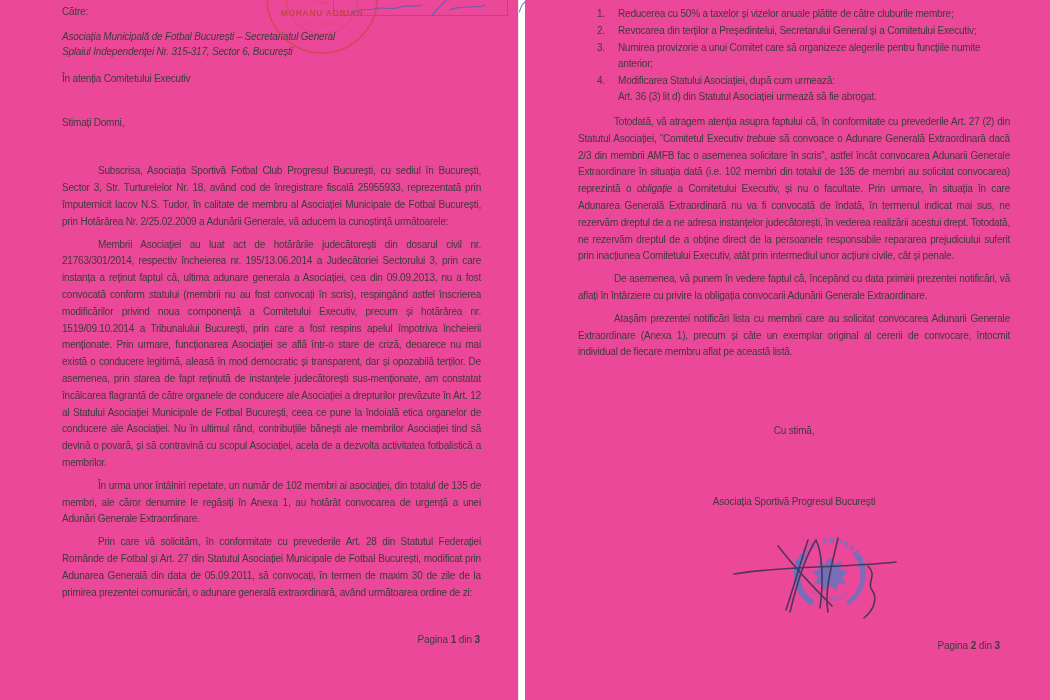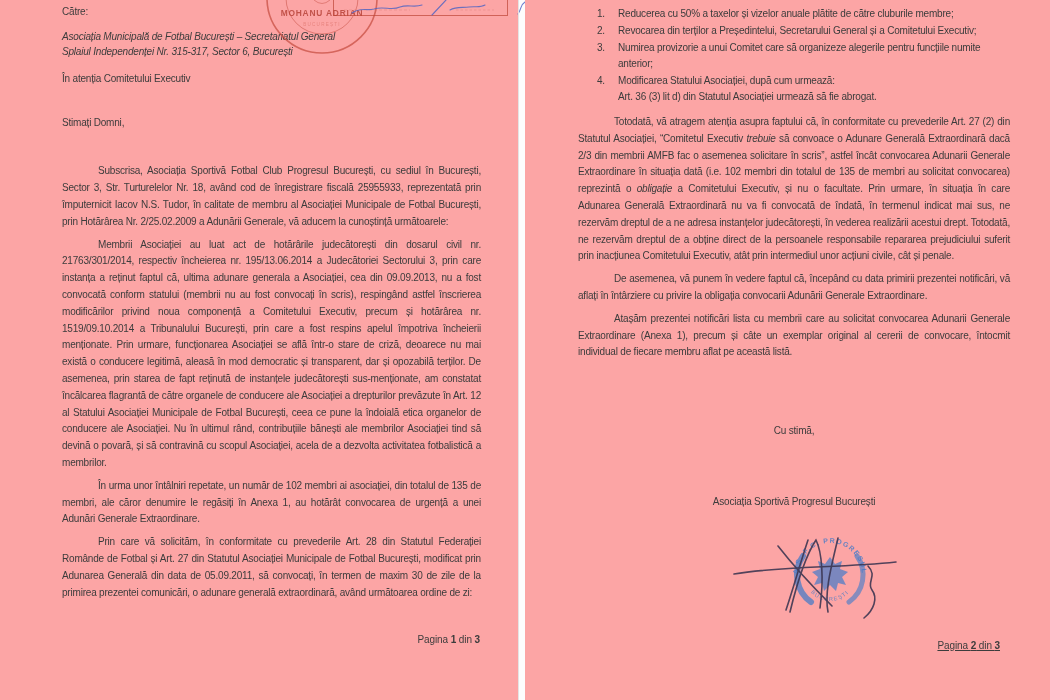--- a/index.html
+++ b/index.html
@@ -1,35 +1,35 @@
 <!DOCTYPE html>
 <html><head>
 <meta charset="utf-8">
 <style>
   html,body{margin:0;padding:0;}
   body{
     width:1050px;height:700px;background:#fbfbfb;position:relative;overflow:hidden;
     font-family:"Liberation Sans","DejaVu Sans",sans-serif;color:#3d3d3d;
   }
   .canvas{position:absolute;inset:0;background:#fdfdfd;}
-  .page{position:absolute;top:0;height:700px;background:#fca5a5;box-sizing:border-box;}
+  .page{position:absolute;top:0;height:700px;background:#ec4899;box-sizing:border-box;}
   #page1{left:0;width:518px;padding:4px 37px 0 62px;}
   #page2{left:525px;width:525px;padding:6px 40px 0 53px;}
   .divider{position:absolute;left:518px;top:0;width:1px;height:700px;background:#e4e4e4;}
   .txt{font-size:10px;letter-spacing:-0.2px;line-height:16.8px;color:#3c3c3c;}
   .to-label{margin:0 0 8px 0;}
   .addr{line-height:15.5px;}
   .addr-block{margin:0 0 11px 0;font-style:italic;}
   .attention{margin:0 0 27px 0;}
   .salutation{margin:0 0 32px 0;}
   p.para{margin:0 0 6px 0;text-align:justify;text-indent:36px;}
   .notice-title{text-align:center;font-weight:bold;letter-spacing:0.3px;margin:5px 0 7px 0;}
   .footer{position:absolute;font-size:10px;letter-spacing:-0.1px;color:#3c3c3c;}
   .f1{top:632px;right:38px;}
-  .f2{top:638px;right:50px;text-decoration:underline;}
+  .f2{top:638px;right:50px;}
   .agenda{margin:0 0 9px 0;}
   .agenda-row{display:flex;line-height:16px;margin:0 0 1px 0;}
   .agenda-num{flex:none;width:21px;margin-left:19px;}
   .agenda-text{flex:1;white-space:pre-line;}
   .closing{text-align:center;margin:62px 0 0 0;}
   .signer-org{text-align:center;margin:54px 0 0 0;}
   .signer-rep{text-align:center;margin:7px 0 0 0;}
   svg{position:absolute;overflow:visible;}
   .stamp-red{left:252px;top:0;width:140px;height:68px;}
   .regbox{position:absolute;left:333px;top:0;width:175px;height:16px;

